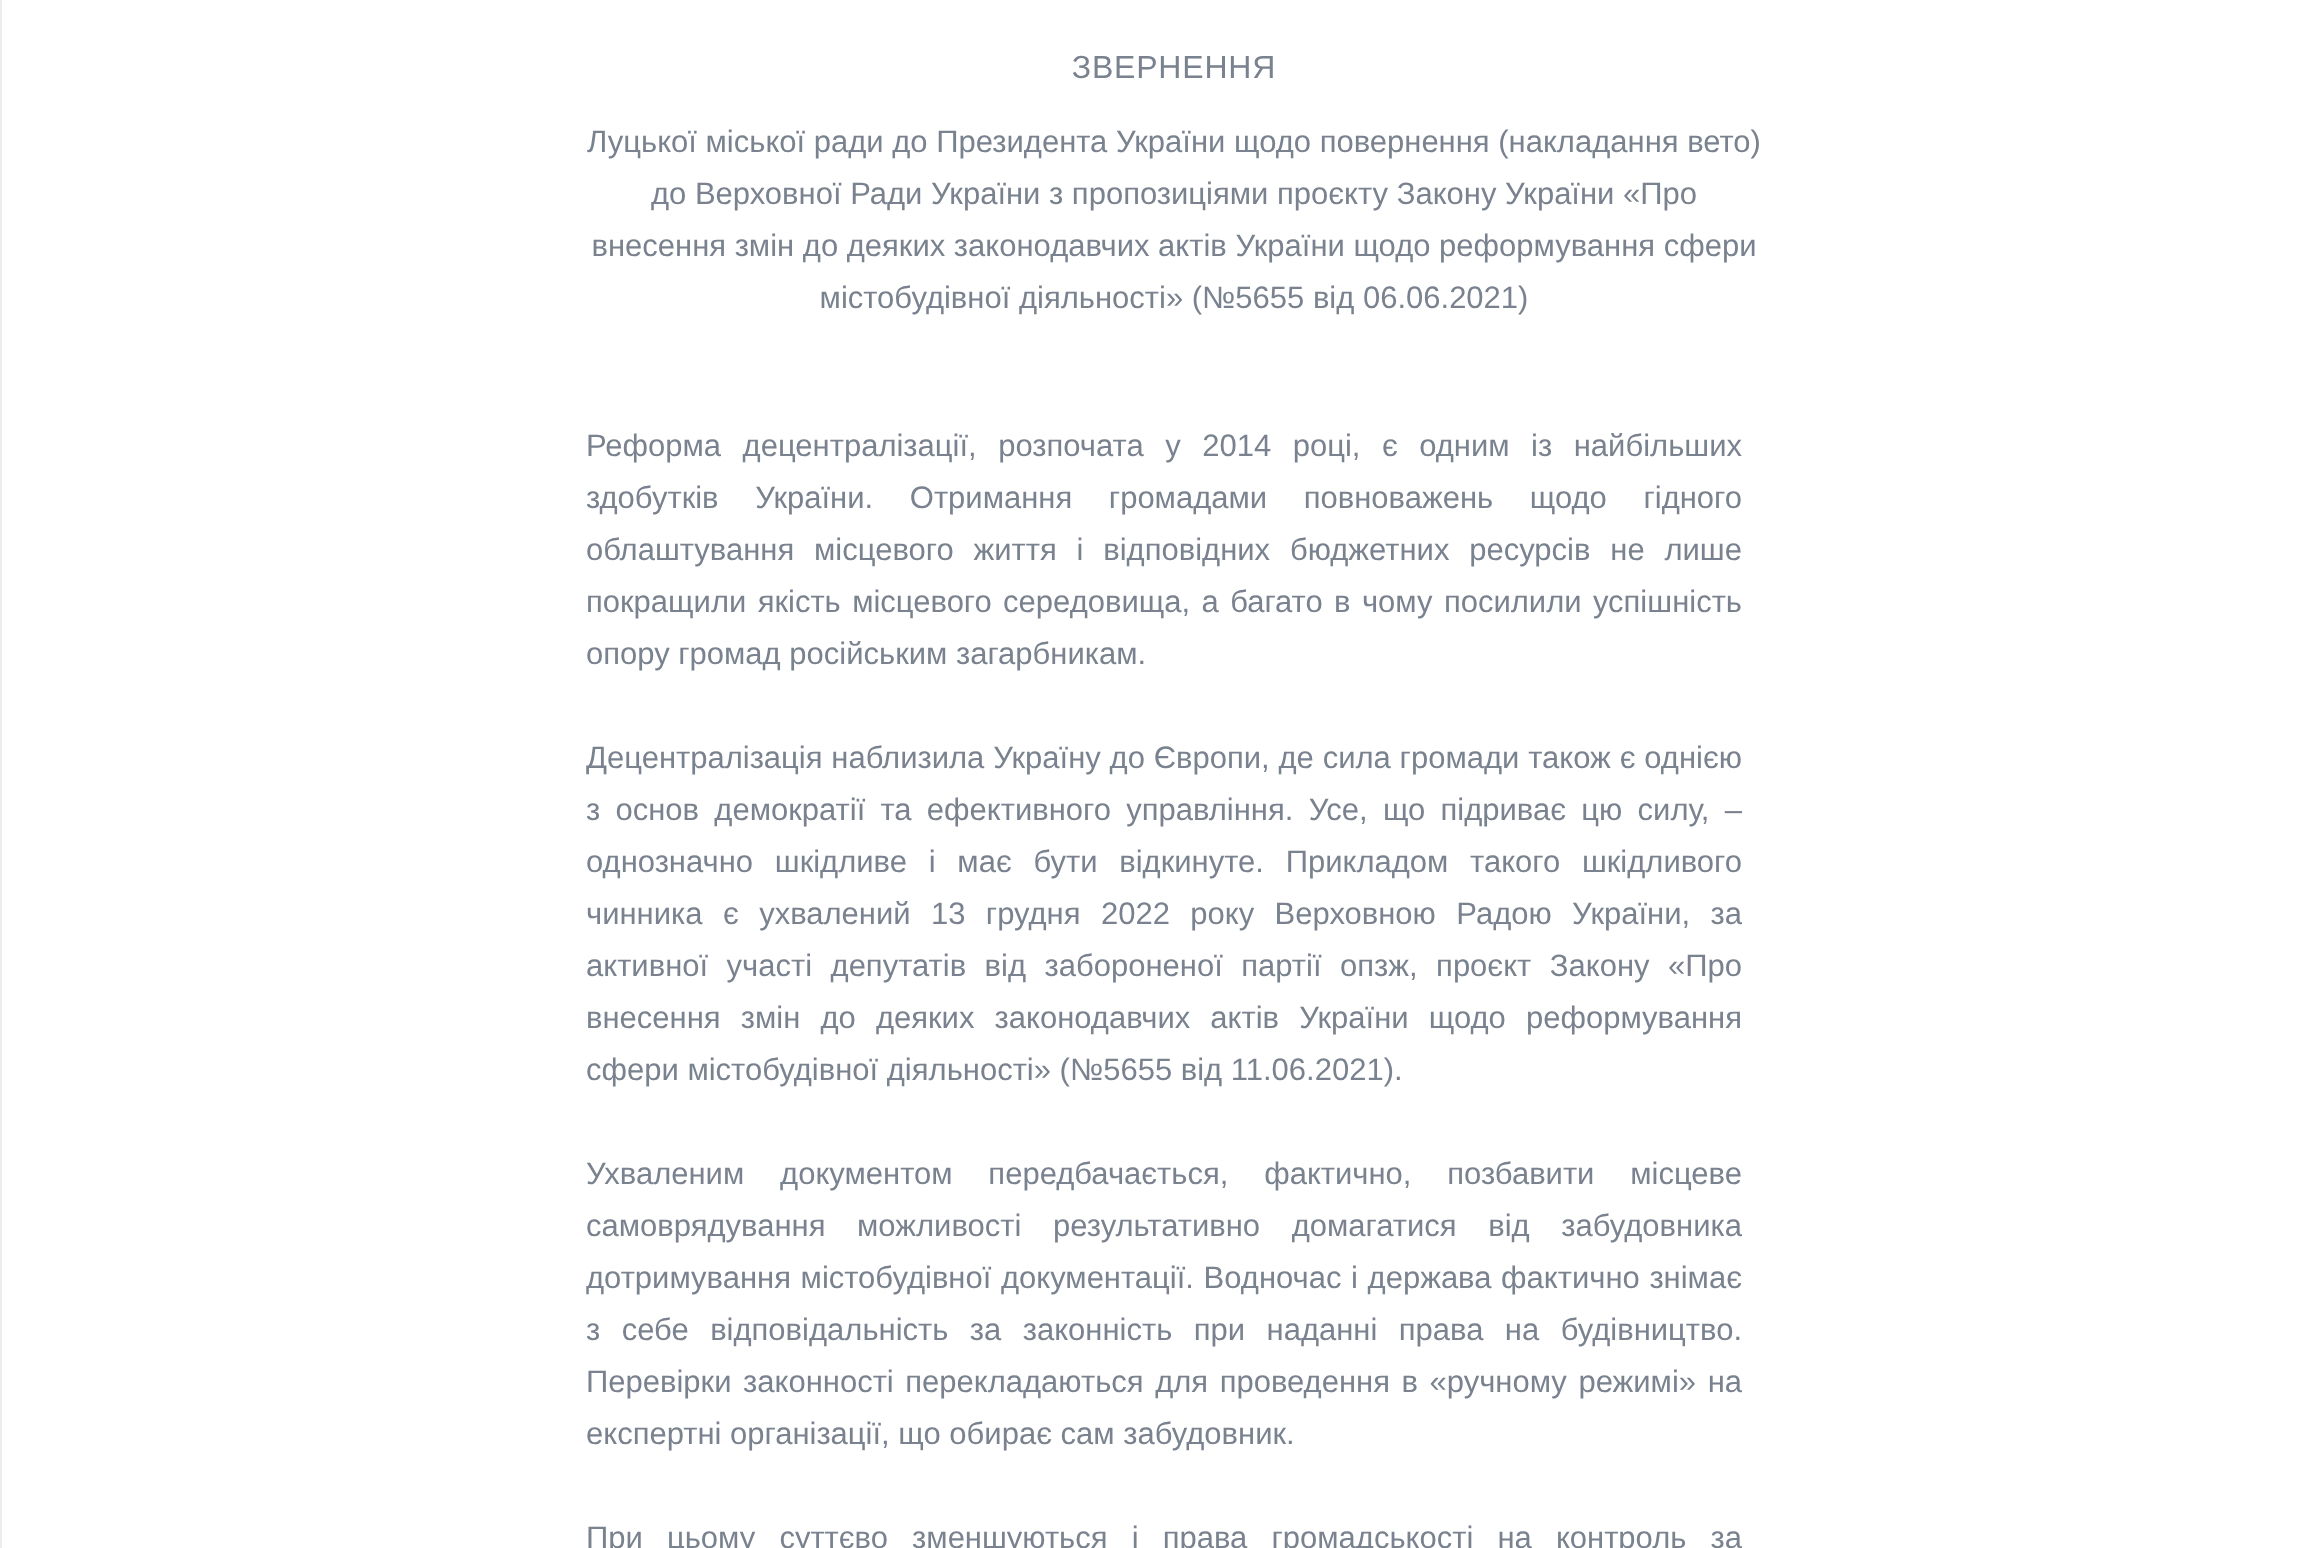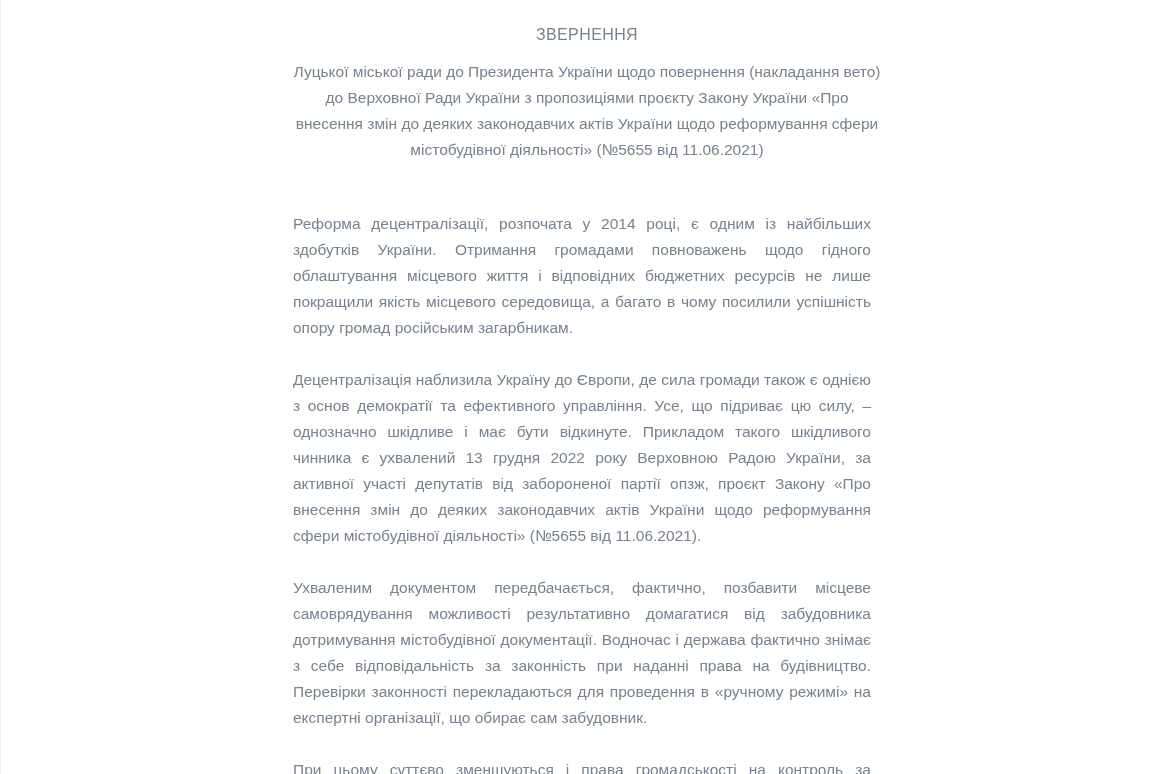--- a/index.html
+++ b/index.html
@@ -48,19 +48,19 @@
   .body-para:last-child {
     margin-bottom: 0;
   }
 </style>
 </head>
 <body>
 
 <div class="page">
   <div class="content">
     <h1 class="doc-title">ЗВЕРНЕННЯ</h1>
-    <p class="doc-subtitle">Луцької міської ради до Президента України щодо повернення (накладання вето) до Верховної Ради України з пропозиціями проєкту Закону України «Про внесення змін до деяких законодавчих актів України щодо реформування сфери містобудівної діяльності» (№5655 від 11.06.2021)</p>
+    <p class="doc-subtitle">Луцької міської ради до Президента України щодо повернення (накладання вето) до Верховної Ради України з пропозиціями проєкту Закону України «Про внесення змін до деяких законодавчих актів України щодо реформування сфери містобудівної діяльності» (№5655 від 06.06.2021)</p>
     <p class="body-para">Реформа децентралізації, розпочата у 2014 році, є одним із найбільших здобутків України. Отримання громадами повноважень щодо гідного облаштування місцевого життя і відповідних бюджетних ресурсів не лише покращили якість місцевого середовища, а багато в чому посилили успішність опору громад російським загарбникам.</p>
     <p class="body-para">Децентралізація наблизила Україну до Європи, де сила громади також є однією з основ демократії та ефективного управління. Усе, що підриває цю силу, – однозначно шкідливе і має бути відкинуте. Прикладом такого шкідливого чинника є ухвалений 13 грудня 2022 року Верховною Радою України, за активної участі депутатів від забороненої партії опзж, проєкт Закону «Про внесення змін до деяких законодавчих актів України щодо реформування сфери містобудівної діяльності» (№5655 від 11.06.2021).</p>
     <p class="body-para">Ухваленим документом передбачається, фактично, позбавити місцеве самоврядування можливості результативно домагатися від забудовника дотримування містобудівної документації. Водночас і держава фактично знімає з себе відповідальність за законність при наданні права на будівництво. Перевірки законності перекладаються для проведення в «ручному режимі» на експертні організації, що обирає сам забудовник.</p>
     <p class="body-para">При цьому суттєво зменшуються і права громадськості на контроль за будівництвом. Позбавлення місцевого самоврядування частини його прав є, по суті, порушенням принципів Європейської хартії місцевого самоврядування і намаганням побудувати в інтересах приватного бізнесу систему, що суперечить загальноприйнятим демократичним нормам.</p>
   </div>
 </div>
 
 </body></html>

